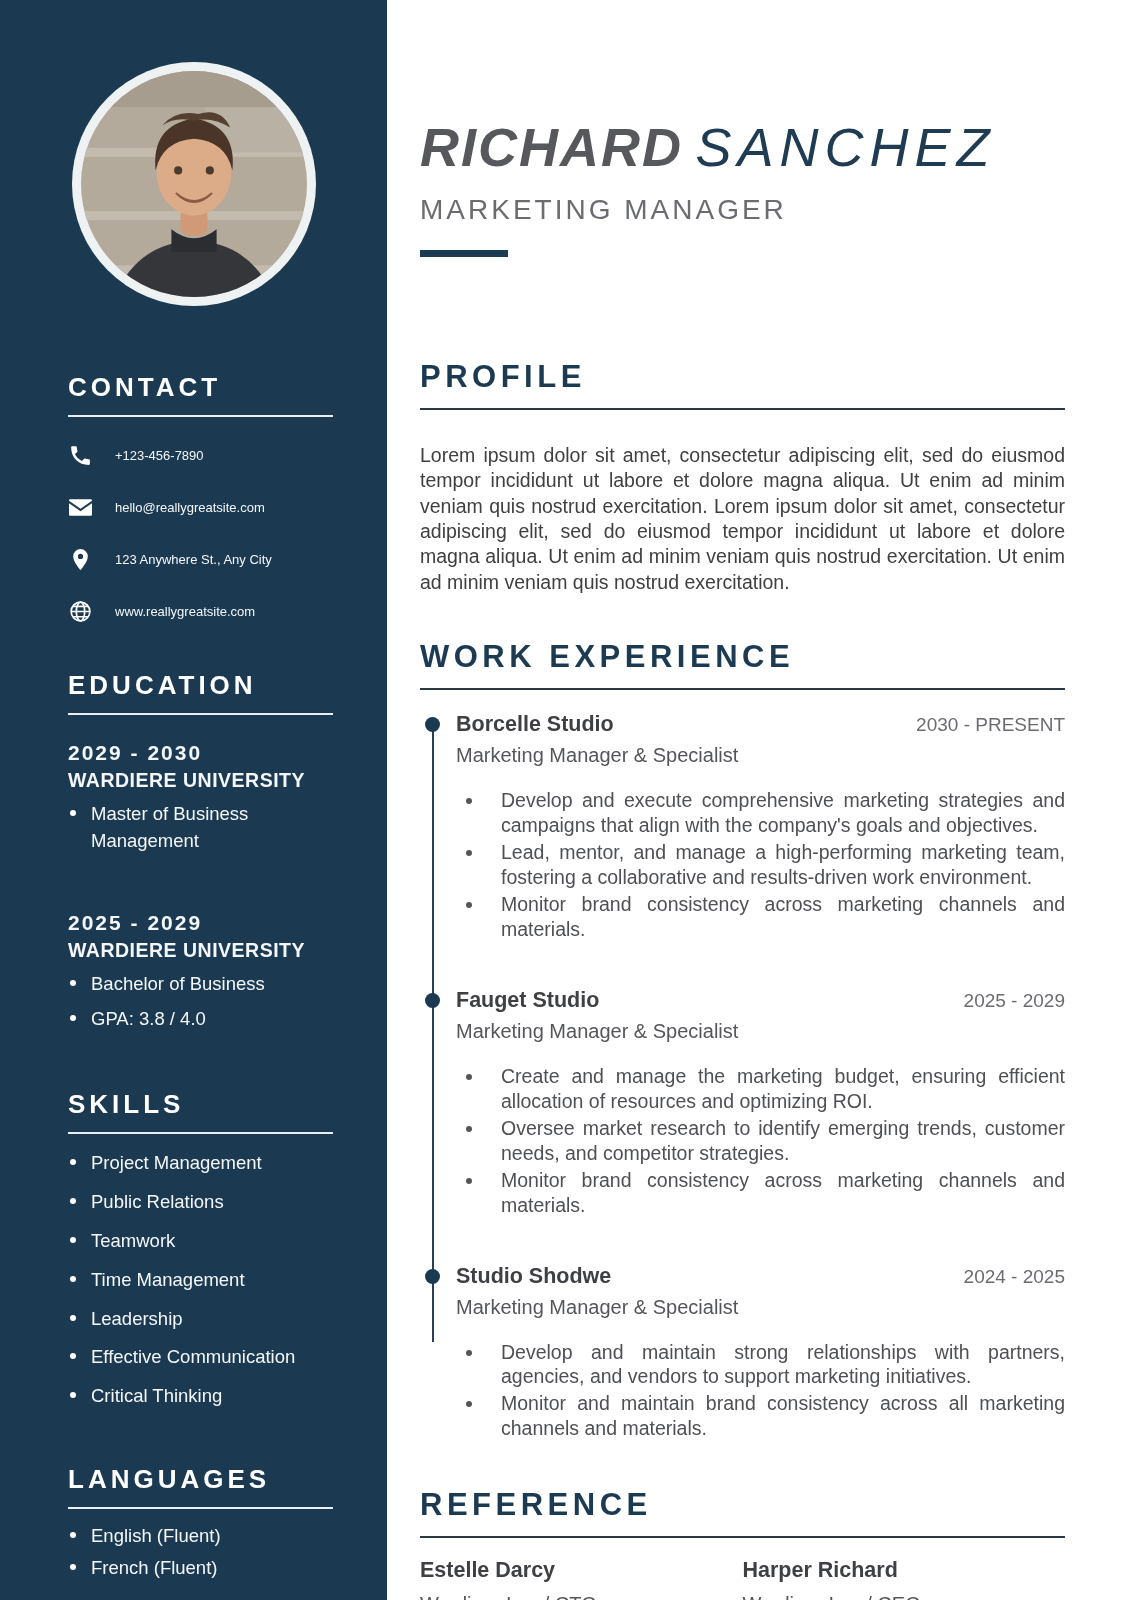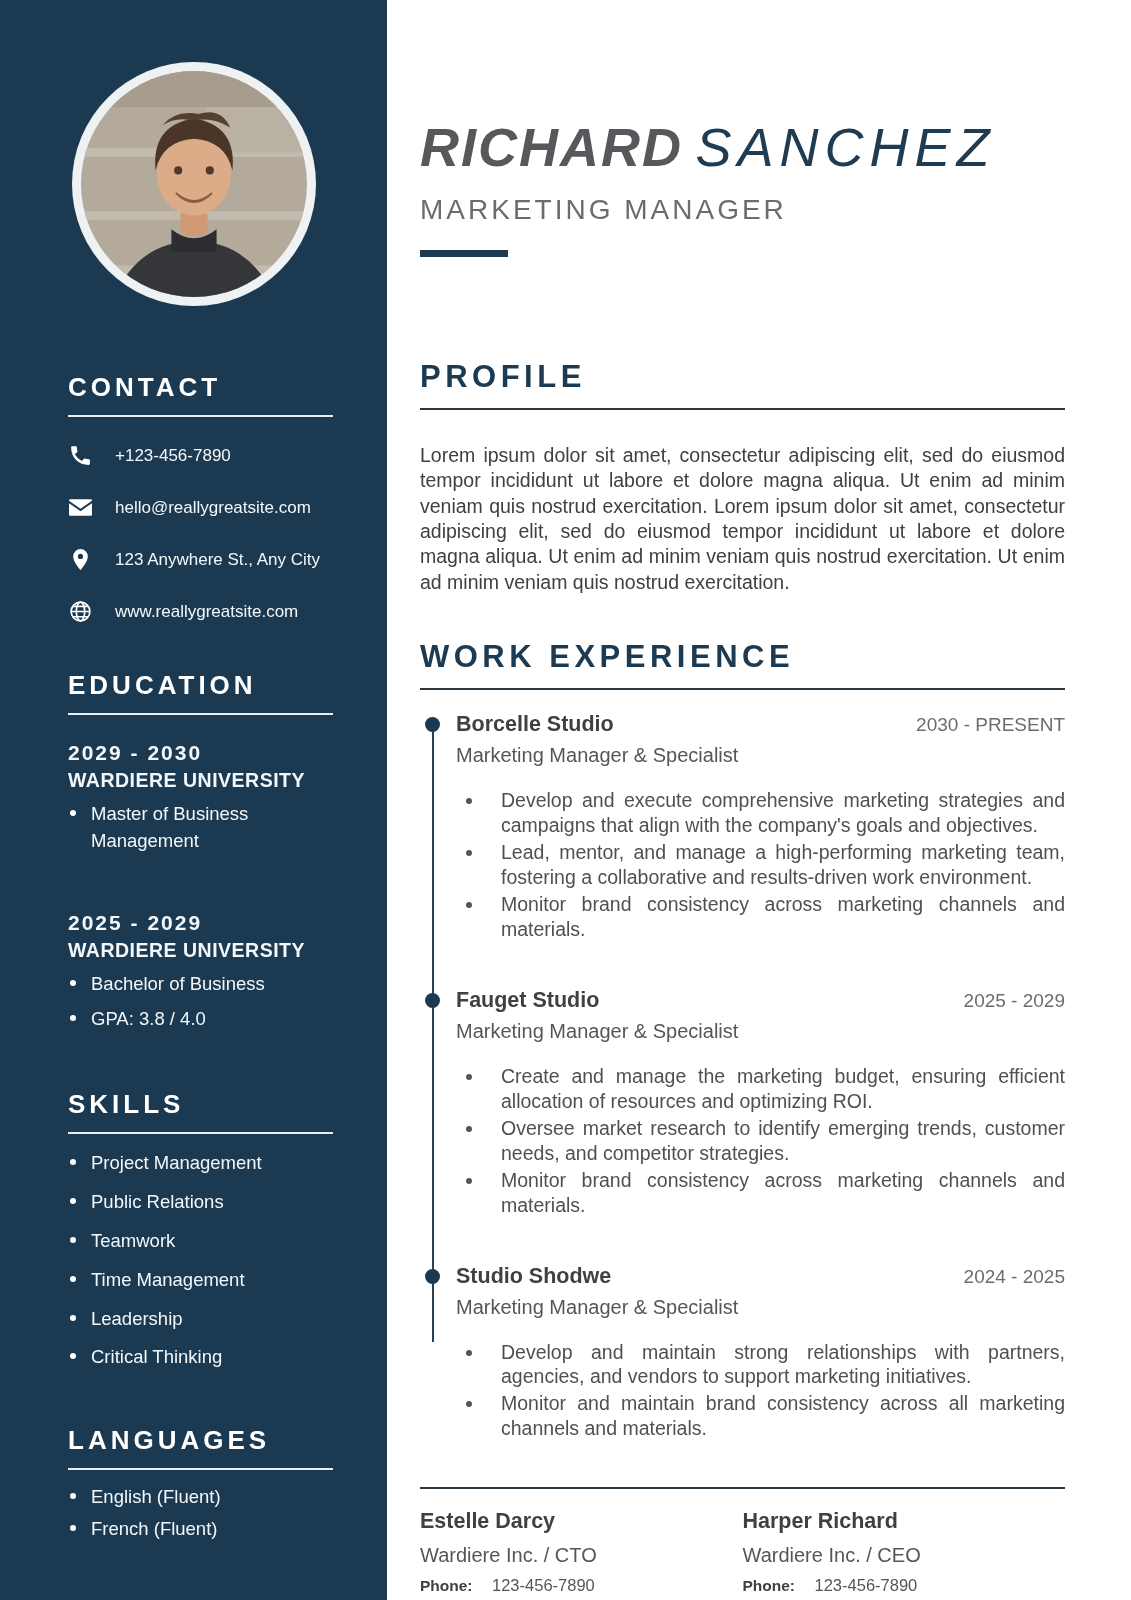--- a/index.html
+++ b/index.html
@@ -15,21 +15,21 @@
 
   .side-section { padding:0 54px 0 68px; }
   .side-header { font-size:26px; font-weight:bold; letter-spacing:4px; color:#fff; }
   .side-rule { height:2px; background:#e8eef2; margin-top:12px; }
 
   .contact-section { margin-top:66px; }
   .contact-list { margin-top:26px; }
   .contact-row { display:flex; align-items:center; gap:22px; margin-bottom:27px; }
   .c-icon { width:25px; height:25px; flex:0 0 auto; }
   .c-icon svg { width:100%; height:100%; display:block; }
-  .contact-text { font-size:17px; color:#f4f7f9; }
+  .contact-text { font-size:13px; color:#f4f7f9; }
 
   .edu-section { margin-top:46px; }
   .edu-entry { margin-top:26px; }
   .edu-entry + .edu-entry { margin-top:56px; }
   .edu-years { font-size:21px; font-weight:bold; letter-spacing:2px; color:#f4f7f9; }
   .edu-school { font-size:19.5px; font-weight:bold; letter-spacing:.5px; margin-top:4px; color:#f4f7f9; }
   .side-bullet-row { display:flex; gap:15px; margin-top:9px; }
   .side-bdot { width:6px; height:6px; border-radius:50%; background:#fff; flex:0 0 auto; margin-top:9px; margin-left:2px; }
   .side-btext { font-size:18.5px; line-height:1.45; color:#f4f7f9; }
 
@@ -196,20 +196,24 @@
         <div class="side-bullet-row">
             <span class="side-bdot"></span>
             <span class="side-btext">Time Management</span>
           </div>
         <div class="side-bullet-row">
             <span class="side-bdot"></span>
             <span class="side-btext">Leadership</span>
           </div>
         <div class="side-bullet-row">
             <span class="side-bdot"></span>
+            <span class="side-btext">Effective Communication</span>
+          </div>
+        <div class="side-bullet-row">
+            <span class="side-bdot"></span>
             <span class="side-btext">Critical Thinking</span>
           </div>
       </div>
     </section>
 
     <section class="side-section lang-section">
       <div class="side-header">LANGUAGES</div>
       <div class="side-rule"></div>
       <div class="lang-list">
         <div class="side-bullet-row">
@@ -310,20 +314,21 @@
             <div class="bullet-row">
                 <span class="bdot"></span>
                 <span class="btext">Monitor and maintain brand consistency across all marketing channels and materials.</span>
               </div>
           </div>
         </article>
       </div>
     </section>
 
     <section class="ref-section">
+      <div class="main-section-header">REFERENCE</div>
       <div class="main-rule"></div>
       <div class="ref-cols">
 
         <div class="ref-col">
           <div class="ref-name">Estelle Darcy</div>
           <div class="ref-role">Wardiere Inc. / CTO</div>
           <div class="ref-line">
             <span class="ref-label">Phone:</span>
             <span class="ref-value">123-456-7890</span>
           </div>

